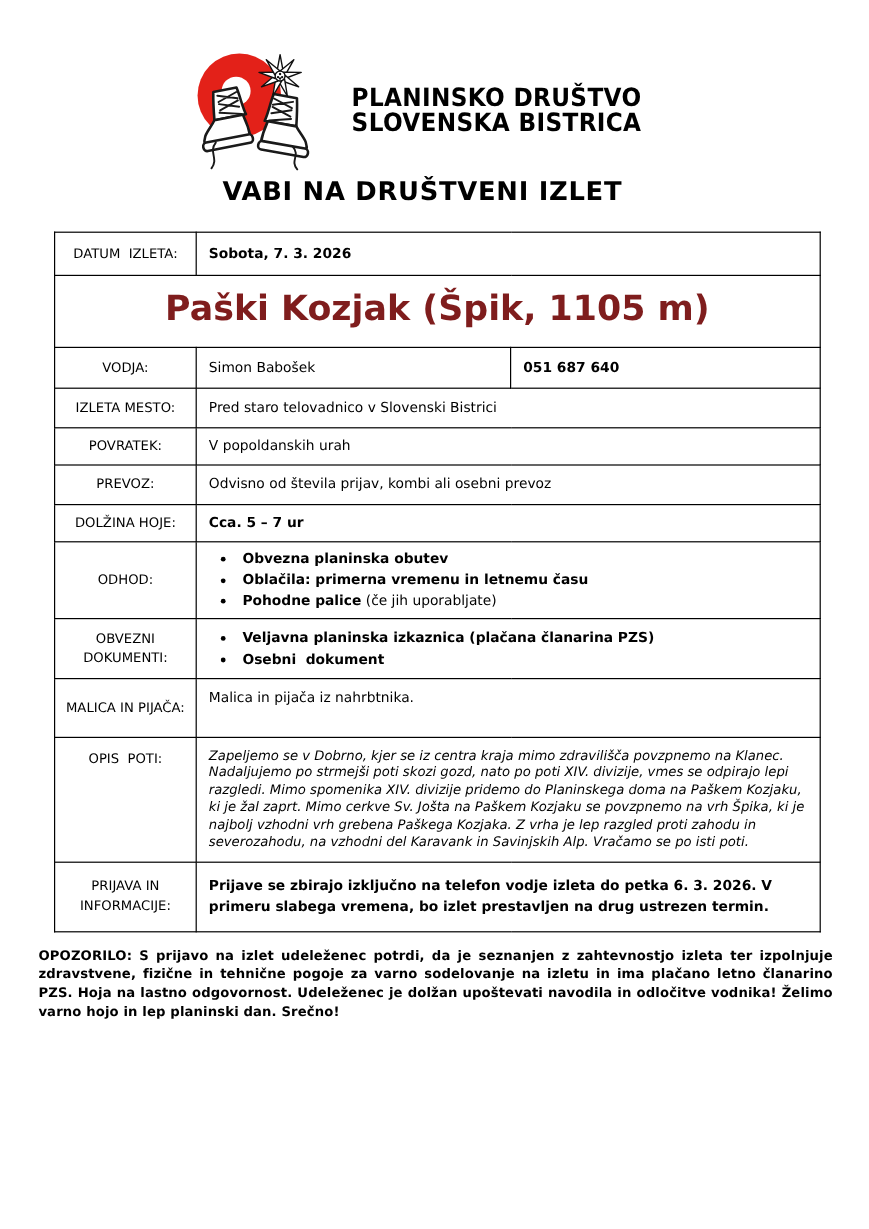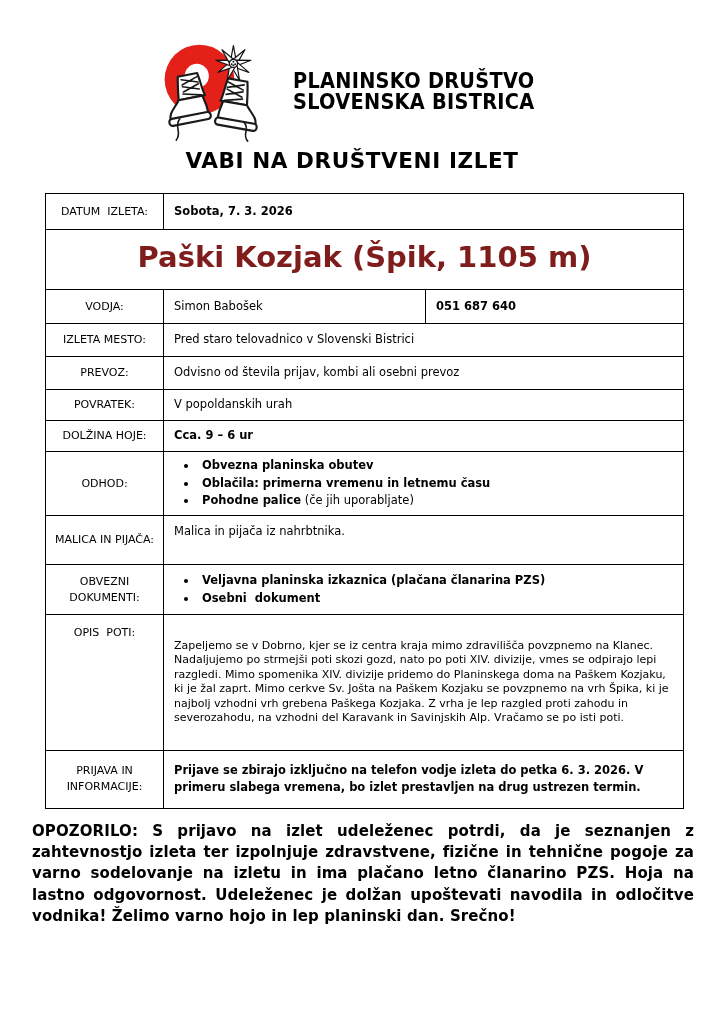--- a/index.html
+++ b/index.html
@@ -53,27 +53,27 @@
     text-align: center;
     font-size: 29px;
     font-weight: bold;
     height: 60px;
     padding: 2px 0 8px 0;
   }
   ul.blist { list-style: disc; margin-left: 24px; }
   ul.blist li { font-size: 11.5px; font-weight: bold; line-height: 1.55; padding-left: 4px; }
   ul.blist li .tail { font-weight: normal; white-space: pre-wrap; }
   ul.blist li .lead { white-space: pre-wrap; }
-  td.opis-cell { font-size: 11px; line-height: 1.315; padding: 24px 10px; }
+  td.opis-cell { font-size: 11px; line-height: 1.315; padding: 8px 10px; font-style: italic; }
   
   .warning {
     margin-top: 12px;
     margin-left: -13px;
     width: 662px;
-    font-size: 15px;
+    font-size: 11px;
     font-weight: bold;
     line-height: 1.42;
     text-align: justify;
     letter-spacing: 0.1px;
   }
 </style>
 </head>
 <body>
 
 <div class="page">
@@ -158,62 +158,62 @@
       <td class="val bold">051 687 640</td>
     </tr>
 
     <tr>
       <td class="lbl" style="height:33px">IZLETA MESTO:</td>
       <td class="val" colspan="2">Pred staro telovadnico v Slovenski Bistrici</td>
     </tr>
 
 
     <tr>
+      <td class="lbl" style="height:31px">POVRATEK:</td>
+      <td class="val" colspan="2">V popoldanskih urah</td>
+    </tr>
+
+    <tr>
       <td class="lbl" style="height:33px">PREVOZ:</td>
       <td class="val" colspan="2">Odvisno od števila prijav, kombi ali osebni prevoz</td>
     </tr>
 
-    <tr>
-      <td class="lbl" style="height:31px">POVRATEK:</td>
-      <td class="val" colspan="2">V popoldanskih urah</td>
-    </tr>
-
 
     <tr>
       <td class="lbl" style="height:31px">DOLŽINA HOJE:</td>
-      <td class="val bold" colspan="2">Cca. 9 – 6 ur</td>
+      <td class="val bold" colspan="2">Cca. 5 – 7 ur</td>
     </tr>
 
     <tr>
       <td class="lbl" style="height:64px">ODHOD:</td>
       <td class="val" colspan="2">
         <ul class="blist">
           <li><span class="lead">Obvezna planinska obutev</span><span class="tail"></span></li>
           <li><span class="lead">Oblačila: primerna vremenu in letnemu času</span><span class="tail"></span></li>
           <li><span class="lead">Pohodne palice</span><span class="tail"> (če jih uporabljate)</span></li>
         </ul>
       </td>
     </tr>
 
     <tr>
-      <td class="lbl" style="height:49px">MALICA IN PIJAČA:</td>
-      <td class="val" colspan="2" style="vertical-align:top; padding-top:8px">Malica in pijača iz nahrbtnika.</td>
-    </tr>
-
-    <tr>
       <td class="lbl" style="height:50px">OBVEZNI DOKUMENTI:</td>
       <td class="val" colspan="2">
         <ul class="blist">
           <li><span class="lead">Veljavna planinska izkaznica (plačana članarina PZS)</span><span class="tail"></span></li>
           <li><span class="lead">Osebni  dokument</span><span class="tail"></span></li>
         </ul>
       </td>
     </tr>
 
     <tr>
+      <td class="lbl" style="height:49px">MALICA IN PIJAČA:</td>
+      <td class="val" colspan="2" style="vertical-align:top; padding-top:8px">Malica in pijača iz nahrbtnika.</td>
+    </tr>
+
+    <tr>
       <td class="lbl" style="height:77px; vertical-align:top; padding-top:10px">OPIS  POTI:</td>
       <td class="opis-cell" colspan="2" style="vertical-align:top">Zapeljemo se v Dobrno, kjer se iz centra kraja mimo zdravilišča povzpnemo na Klanec. Nadaljujemo po strmejši poti skozi gozd, nato po poti XIV. divizije, vmes se odpirajo lepi razgledi. Mimo spomenika XIV. divizije pridemo do Planinskega doma na Paškem Kozjaku, ki je žal zaprt. Mimo cerkve Sv. Jošta na Paškem Kozjaku se povzpnemo na vrh Špika, ki je najbolj vzhodni vrh grebena Paškega Kozjaka. Z vrha je lep razgled proti zahodu in severozahodu, na vzhodni del Karavank in Savinjskih Alp. Vračamo se po isti poti.</td>
     </tr>
 
 
     <tr>
       <td class="lbl" style="height:58px">PRIJAVA IN INFORMACIJE:</td>
       <td class="val bold" colspan="2" style="line-height:1.5">Prijave se zbirajo izključno na telefon vodje izleta do petka 6. 3. 2026. V primeru slabega vremena, bo izlet prestavljen na drug ustrezen termin.</td>
     </tr>
   </tbody>

